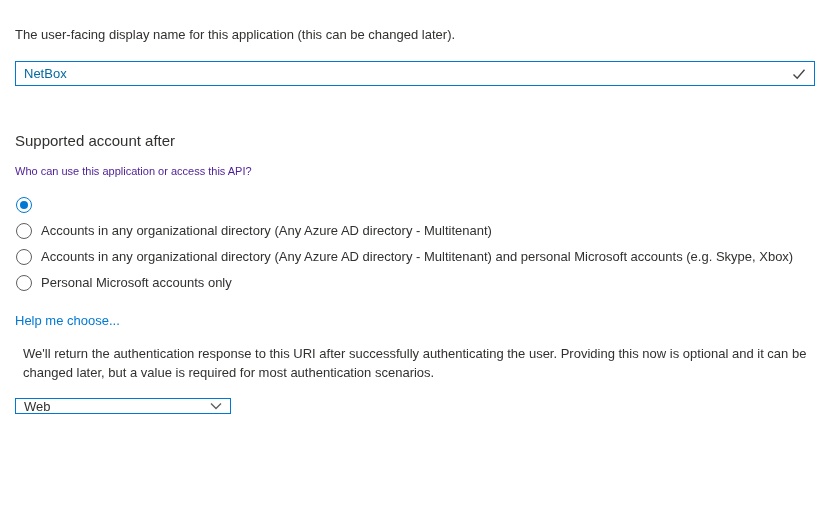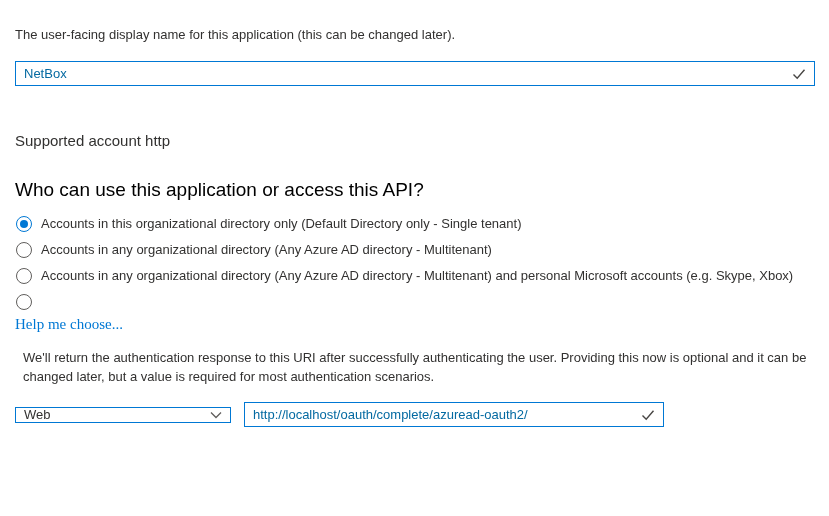--- a/index.html
+++ b/index.html
@@ -60,24 +60,24 @@
     pointer-events: none;
   }
 
   .section-heading {
     font-size: 15px;
     line-height: 20px;
     color: #323130;
     margin-top: 45px;
   }
   .question-text {
-    font-size: 19px;
+    font-size: 11px;
     line-height: 18px;
-    color: #000000;
-    margin-top: 30px;
+    color: #4c1d95;
+    margin-top: 11px;
   }
 
   .radio-group { margin-top: 12px; }
   .radio-option {
     display: flex;
     align-items: center;
     height: 26px;
     cursor: pointer;
   }
   .radio-circle {
@@ -105,26 +105,25 @@
     transform: translate(-50%, -50%);
   }
   .radio-label {
     font-size: 13px;
     color: #323130;
     line-height: 18px;
   }
 
   .link {
     display: inline-block;
-    margin-top: 1px;
-    font-size: 15px;
+    margin-top: 17px;
+    font-size: 13px;
     color: #0078d4;
     text-decoration: none;
     cursor: pointer;
-    font-family: Liberation Serif, serif;
   }
 
   .redirect-heading { margin-top: 42px; }
   .redirect-help { margin-top: 15px; margin-left: 8px; }
 
   .redirect-row {
     display: flex;
     align-items: center;
     margin-top: 16px;
     gap: 13px;
@@ -165,56 +164,50 @@
   <div class="help-text">The user-facing display name for this application (this can be changed later).</div>
 
   <div class="text-input-wrap">
     <input class="text-input" type="text" value="NetBox" style="">
     <svg class="check-icon" viewBox="0 0 14 14">
       <path d="M1.5 7.5 L5.2 11.2 L12.5 2.8" fill="none" stroke="currentColor" stroke-width="1.4"></path>
     </svg>
   </div>
 
   
-  <div class="section-heading">Supported account http</div>
+  <div class="section-heading">Supported account after</div>
 
   <div class="question-text">Who can use this application or access this API?</div>
 
   <div class="radio-group">
     <div class="radio-option selected">
       <span class="radio-circle"></span>
-      <span class="radio-label">Accounts in this organizational directory only (Default Directory only - Single tenant)</span>
     </div>
     <div class="radio-option">
       <span class="radio-circle"></span>
       <span class="radio-label">Accounts in any organizational directory (Any Azure AD directory - Multitenant)</span>
     </div>
     <div class="radio-option">
       <span class="radio-circle"></span>
       <span class="radio-label">Accounts in any organizational directory (Any Azure AD directory - Multitenant) and personal Microsoft accounts (e.g. Skype, Xbox)</span>
     </div>
     <div class="radio-option">
       <span class="radio-circle"></span>
+      <span class="radio-label">Personal Microsoft accounts only</span>
     </div>
   </div>
 
   <a class="link">Help me choose...</a>
 
   
 
   <div class="help-text redirect-help">We'll return the authentication response to this URI after successfully authenticating the user. Providing this now is optional and it can be changed later, but a value is required for most authentication scenarios.</div>
 
   <div class="redirect-row">
     <div class="dropdown">
       <span>Web</span>
       <svg class="chevron-icon" viewBox="0 0 12 12">
         <path d="M1 3.5 L6 8.5 L11 3.5" fill="none" stroke="currentColor" stroke-width="1.3"></path>
       </svg>
     </div>
-    <div class="uri-input-wrap">
-      <input class="text-input" type="text" value="http://localhost/oauth/complete/azuread-oauth2/" style="">
-      <svg class="check-icon" viewBox="0 0 14 14">
-        <path d="M1.5 7.5 L5.2 11.2 L12.5 2.8" fill="none" stroke="currentColor" stroke-width="1.4"></path>
-      </svg>
-    </div>
   </div>
 
 </div>
 
 </body></html>

